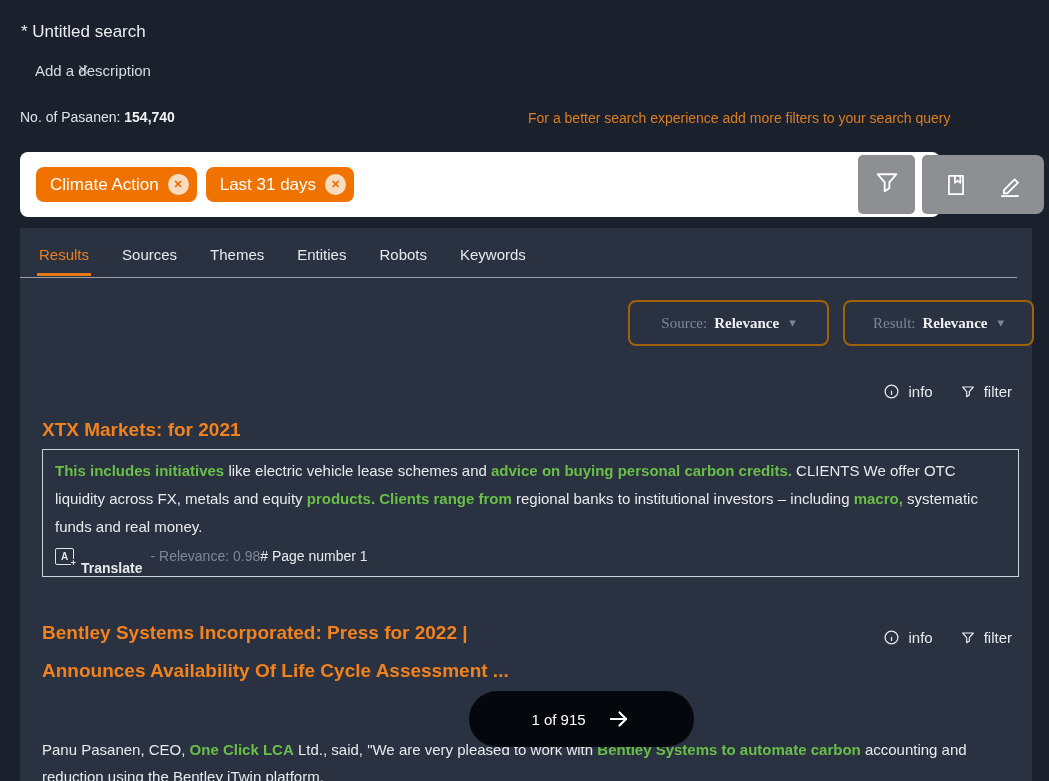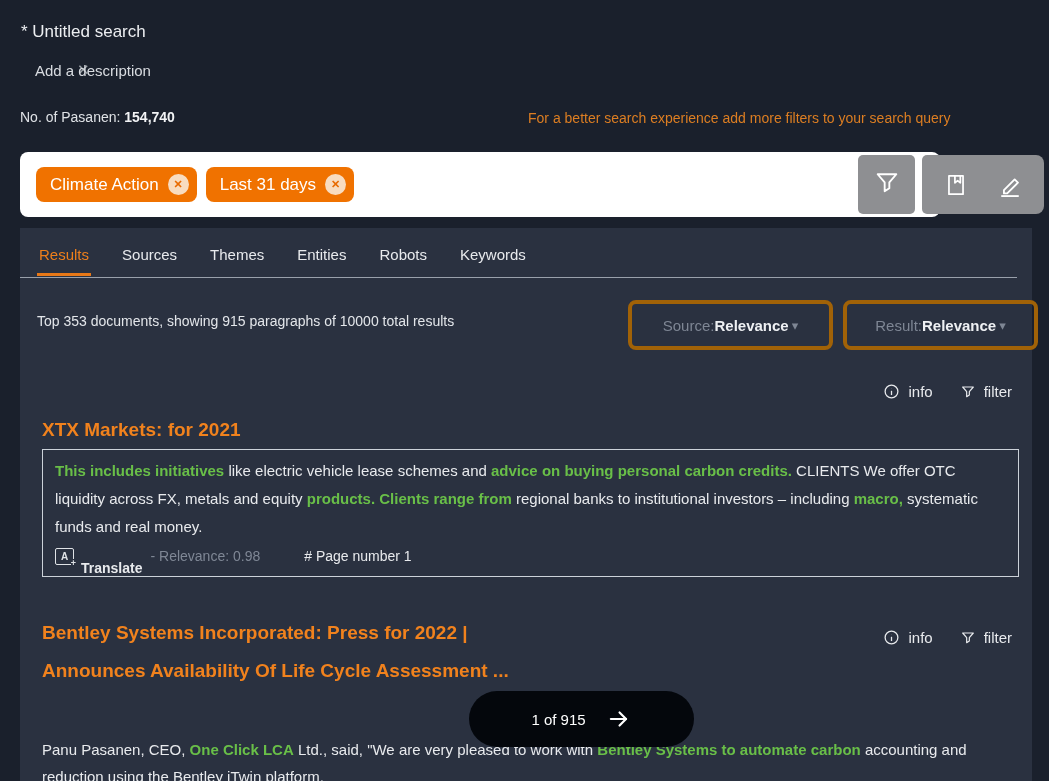--- a/index.html
+++ b/index.html
@@ -41,22 +41,22 @@
 
   
   .panel{position:absolute;left:20px;top:228px;width:1012px;height:553px;background:#2a3140;}
   .tab-bar{position:absolute;left:17px;top:10px;display:flex;gap:29px;}
   .tab{font-size:15px;color:#e8eaed;padding:8px 2px 13px 2px;cursor:pointer;}
   .tab.active{color:#ee7f1b;border-bottom:3px solid #e87817;padding-bottom:10px;}
   .tab-divider{position:absolute;left:0;top:49px;width:997px;height:1px;background:#99a0ab;}
 
   .summary{position:absolute;left:17px;top:85px;font-size:14px;color:#e3e6ea;}
   .sortbox{
-    position:absolute;top:72px;height:42px;border:4px solid #a16207;border-radius:8px;
-    display:flex;align-items:center;justify-content:center;font-size:15px;cursor:pointer;
+    position:absolute;top:72px;height:42px;border:2px solid #a16207;border-radius:8px;
+    display:flex;align-items:center;justify-content:center;gap:7px;font-size:15px;cursor:pointer;font-family:Liberation Serif, serif;
   }
   .sortbox.source{left:608px;width:197px;}
   .sortbox.result{left:823px;width:187px;}
   .sort-label{color:#7e8694;}
   .sort-value{color:#eef0f3;font-weight:700;}
   .sort-caret{color:#7e8694;font-size:13px;margin-left:3px;}
 
   .result-title{position:absolute;left:22px;font-size:19px;font-weight:700;color:#f1821d;line-height:38px;}
   .r1-title{top:140px;margin-top:43px;}
   .r2-title{top:386px;max-width:600px;}
@@ -70,21 +70,21 @@
     border:1px solid #ccd2d9;padding:7px 12px 9px 12px;
   }
   .paratext{font-size:15px;line-height:28px;color:#e8eaed;}
   .hl{color:#69bf48;font-weight:700;}
   .meta{display:flex;align-items:center;margin-top:4px;font-size:14px;height:22px;}
   .translate-ic{position:relative;width:17px;height:15px;border:1.6px solid #dfe2e6;border-radius:2px;margin-right:7px;
     display:flex;align-items:center;justify-content:center;font-size:10px;font-weight:700;color:#dfe2e6;}
   .translate-plus{position:absolute;right:-3px;bottom:-4px;font-size:9px;background:#2a3140;line-height:1;color:#dfe2e6;}
   .meta-translate{color:#e8eaed;font-weight:700;margin-right:8px;margin-top:24px;}
   .meta-relevance{color:#7f8795;}
-  .meta-page{color:#e8eaed;padding-left:44px;}
+  .meta-page{color:#e8eaed;}
 
   .para2{position:absolute;left:22px;top:508px;width:955px;font-size:15px;line-height:27px;color:#e8eaed;}
 
   
   .pill{
     position:absolute;left:469px;top:691px;width:225px;height:56px;border-radius:28px;background:#04070c;
     display:flex;align-items:center;justify-content:center;gap:20px;z-index:5;
   }
   .pill-label{font-size:15px;color:#fff;text-align:right;}
   .pill-arrow{display:flex;align-items:center;cursor:pointer;}
@@ -143,21 +143,20 @@
     <div class="tab-bar">
         <div class="tab active">Results</div>
         <div class="tab">Sources</div>
         <div class="tab">Themes</div>
         <div class="tab">Entities</div>
         <div class="tab">Robots</div>
         <div class="tab">Keywords</div>
       </div>
     <div class="tab-divider"></div>
 
-    <div class="summary">Top 353 documents, showing 915 paragraphs of 10000 total results</div>
 
     <div class="sortbox source">
       <span class="sort-label">Source:</span>
       <span class="sort-value">Relevance</span>
       <span class="sort-caret">▾</span>
     </div>
     <div class="sortbox result">
       <span class="sort-label">Result:</span>
       <span class="sort-value">Relevance</span>
       <span class="sort-caret">▾</span>

